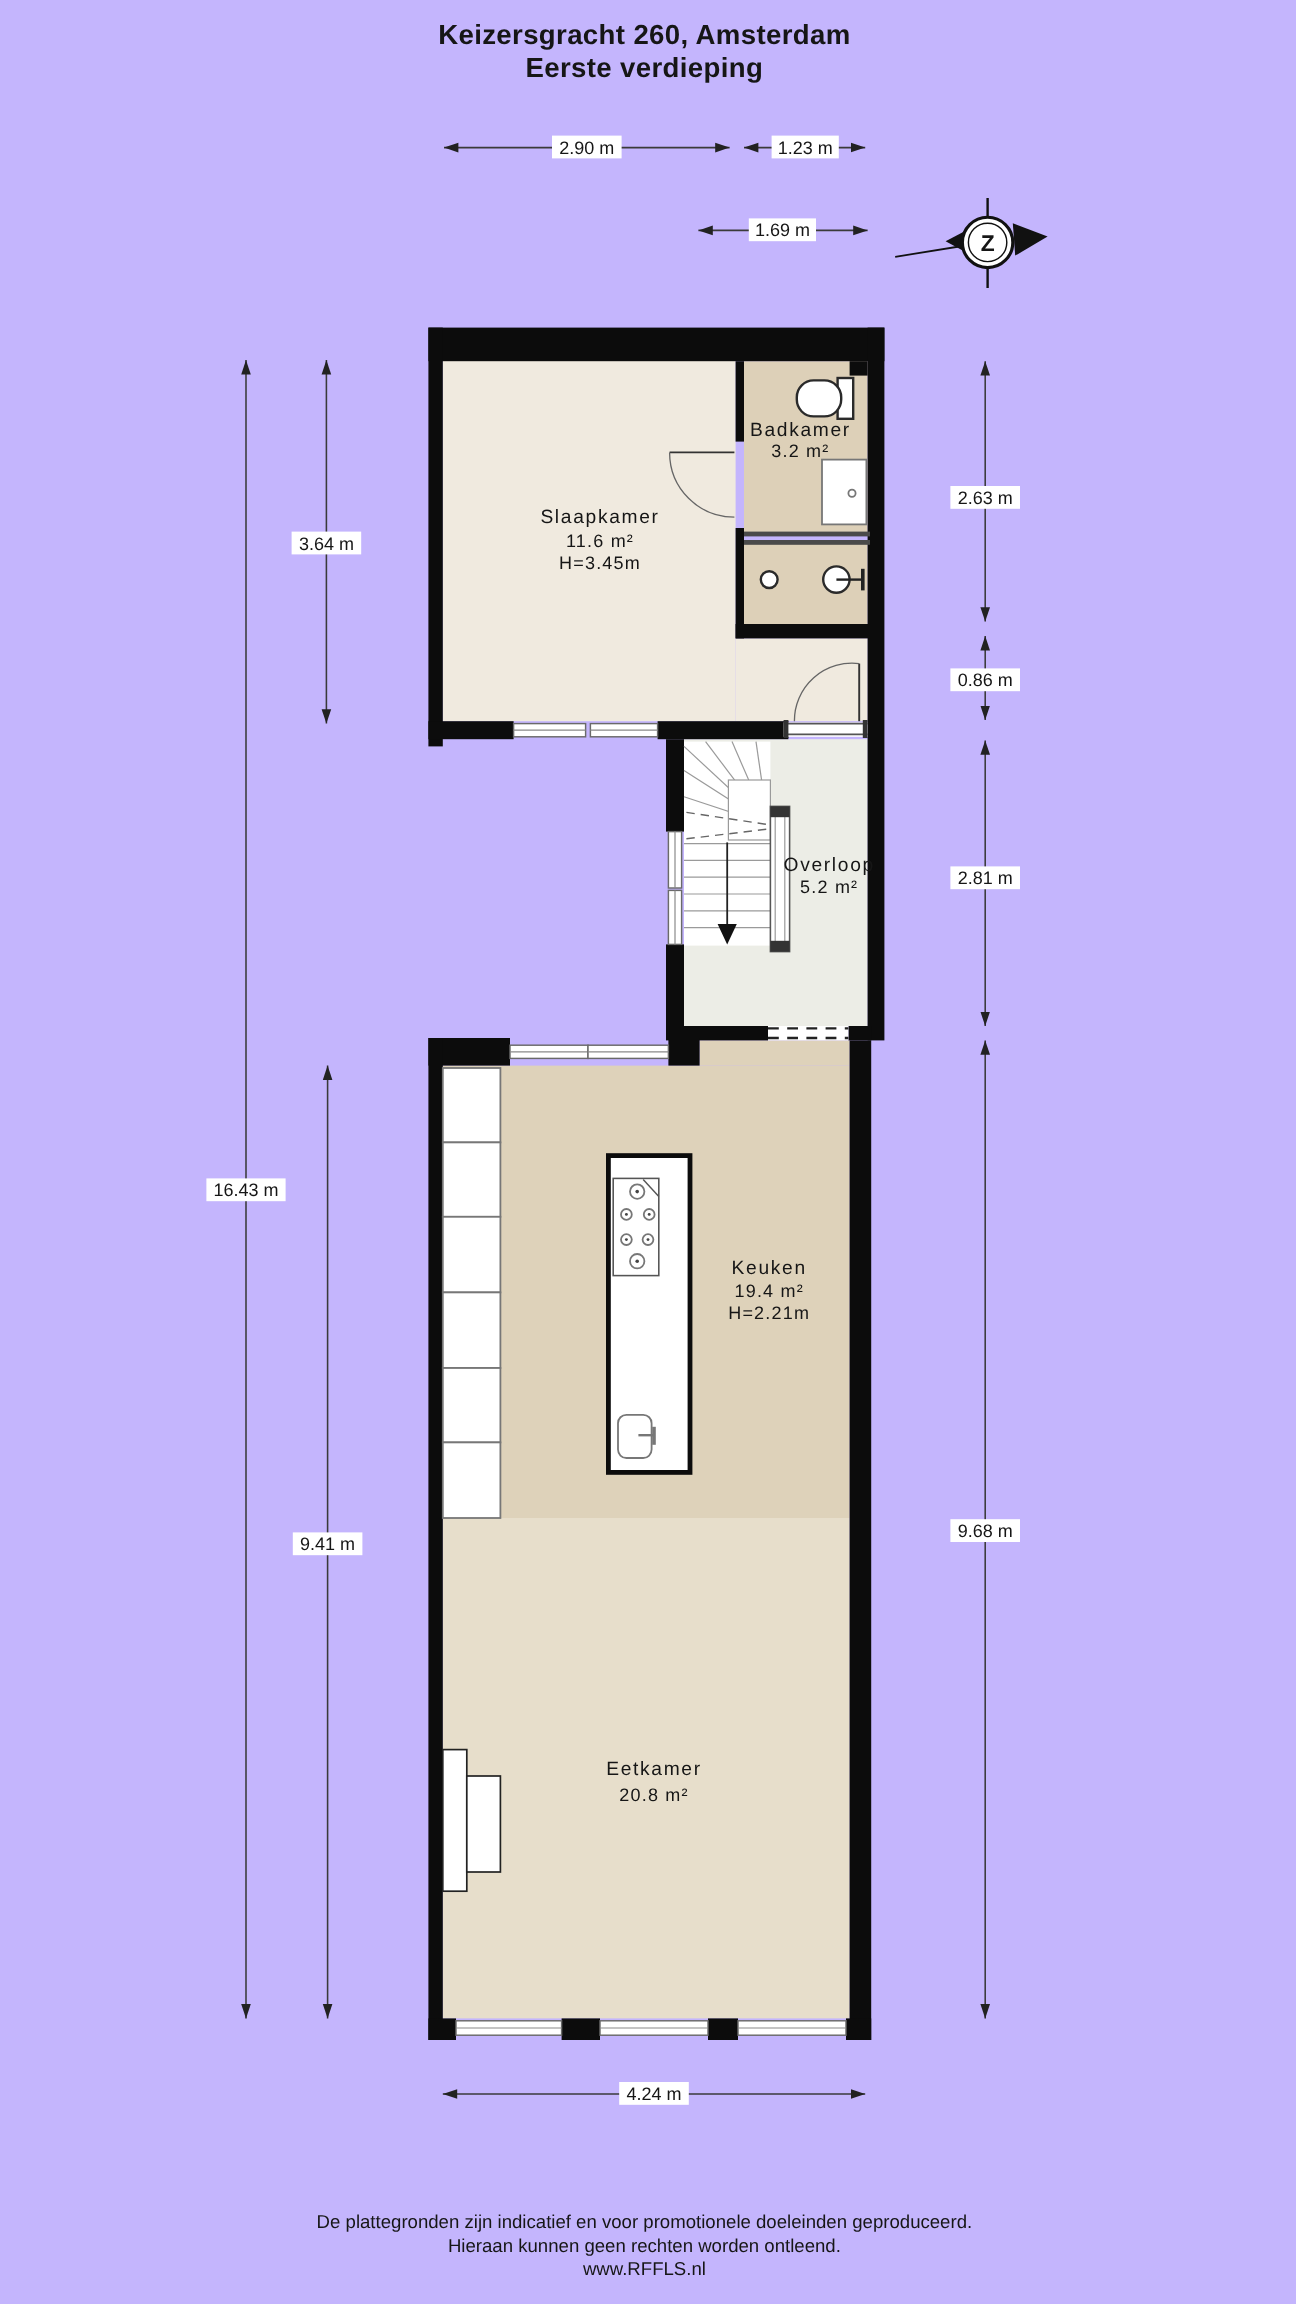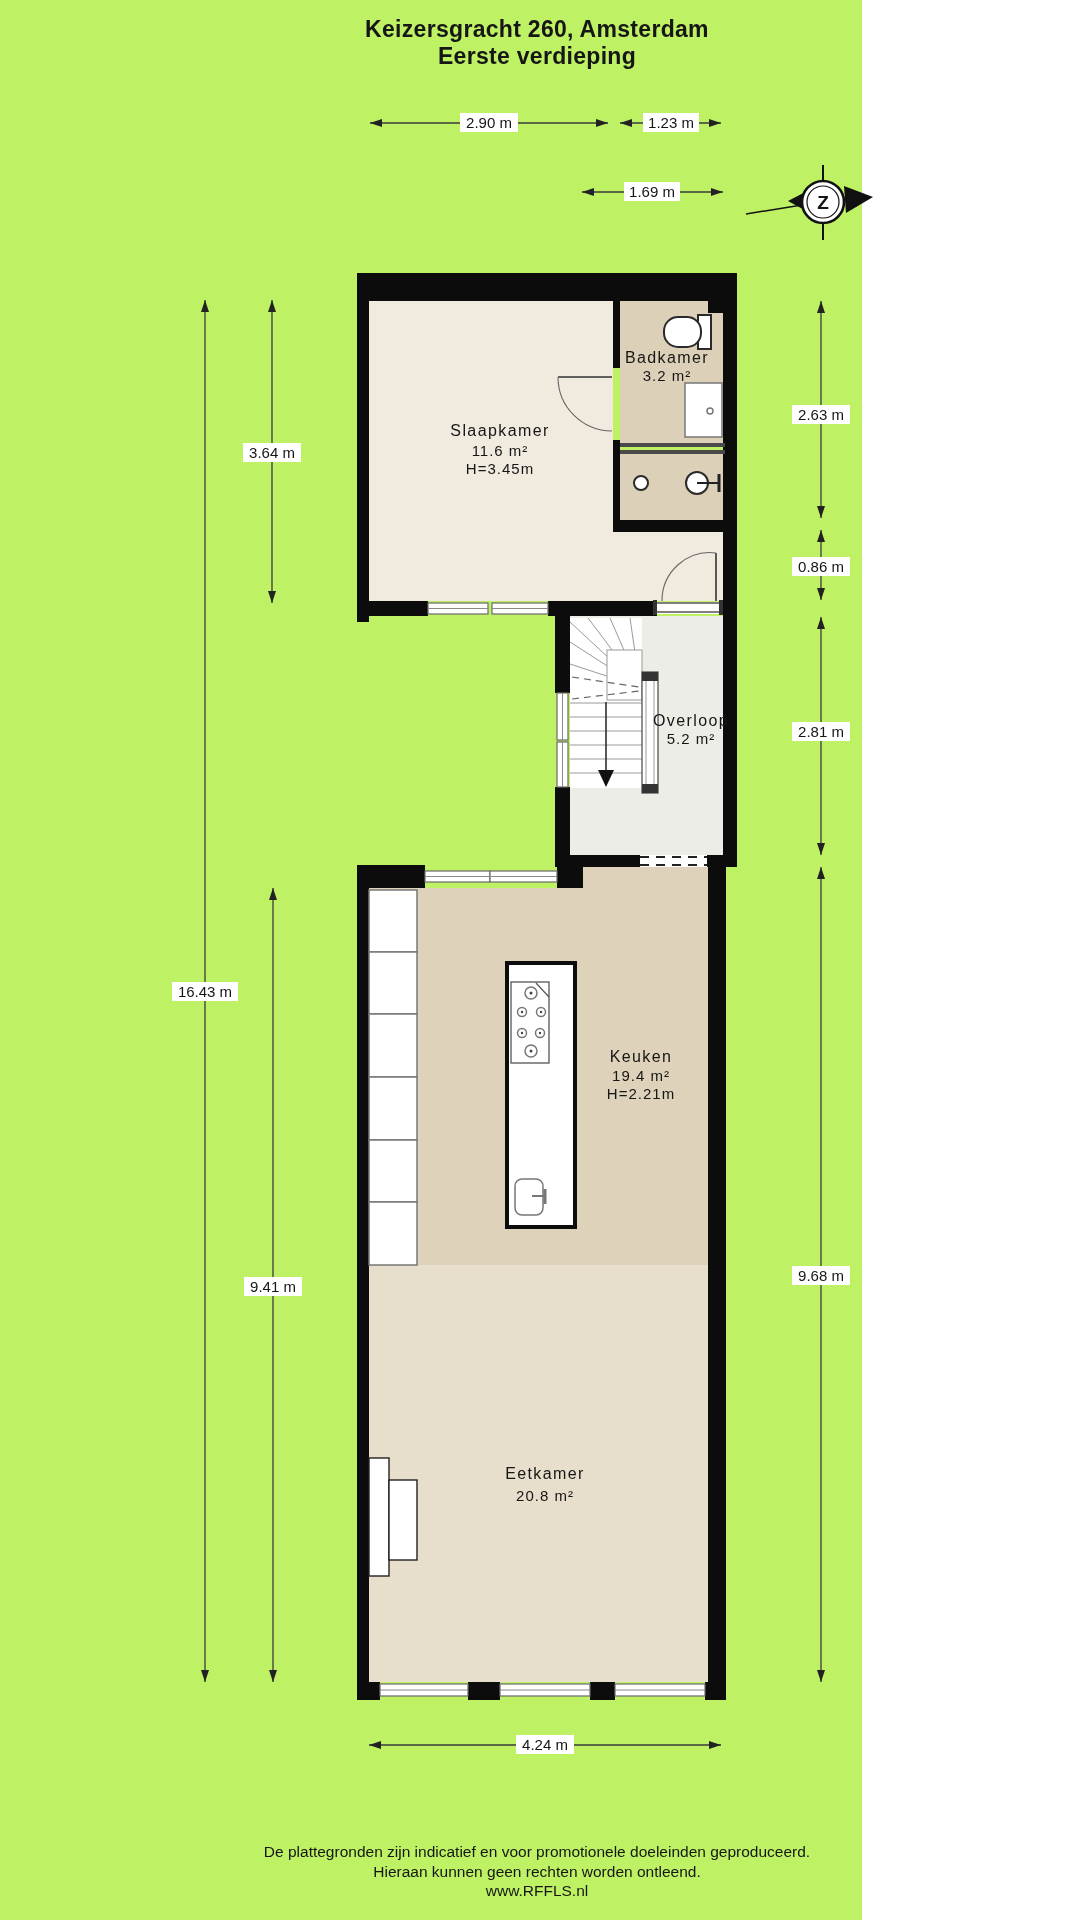--- a/index.html
+++ b/index.html
@@ -1,16 +1,16 @@
 <!DOCTYPE html>
 <html><head>
 <meta charset="utf-8">
 <style>
   html,body{margin:0;padding:0;background:#ffffff;}
-  .page{position:relative;width:862px;height:1920px;background:#bef264;font-family:"Liberation Sans",sans-serif;}
+  .page{position:relative;width:1080px;height:1920px;background:#c4b5fd;font-family:"Liberation Sans",sans-serif;}
   svg{display:block;}
   text{fill:#161616;}
   .title-line{font-size:23px;font-weight:bold;letter-spacing:.3px;}
   .rname{font-size:16px;letter-spacing:1.4px;}
   .rsub{font-size:15px;letter-spacing:1px;}
   .dimtxt{font-size:15px;}
   .foot{font-size:15.5px;}
   .dimline{stroke:#3a3a3a;stroke-width:1.3;}
   .dimbg{fill:#ffffff;}
   .win rect{fill:#ffffff;stroke:#6a6a6a;stroke-width:1.2;}

